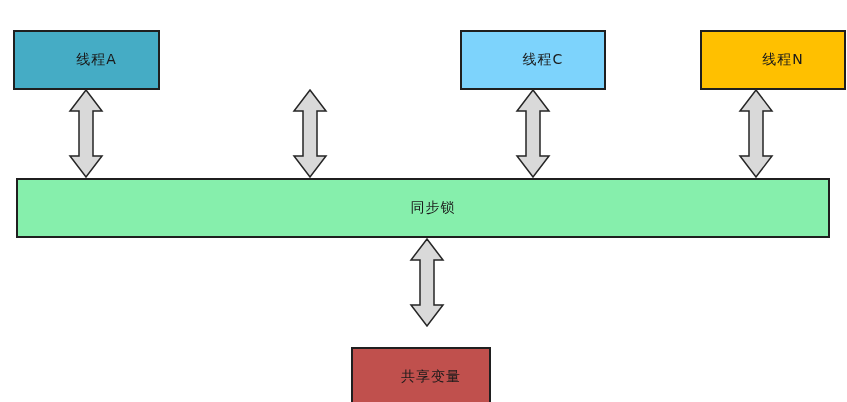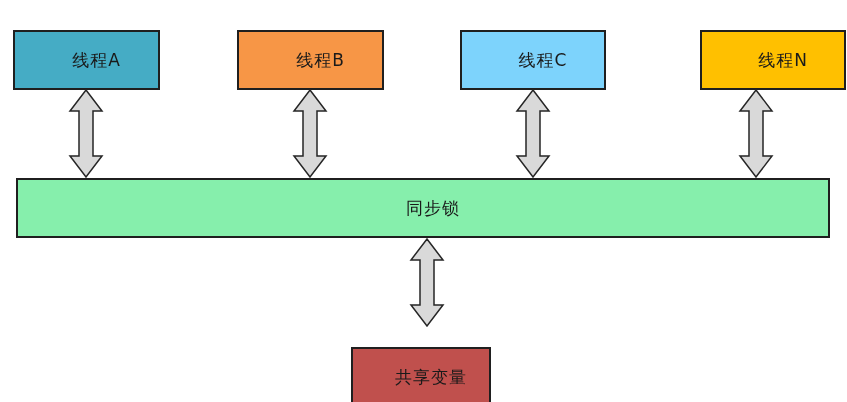--- a/index.html
+++ b/index.html
@@ -15,21 +15,21 @@
     background: #ffffff;
     overflow: hidden;
   }
   .node {
     position: absolute;
     box-sizing: border-box;
     border: 2px solid #1f1f1f;
     display: flex;
     align-items: center;
     justify-content: center;
-    font-size: 17px;
+    font-size: 14px;
     color: #1a1a1a;
     letter-spacing: 1px;
     padding-left: 20px;
   }
   .thread-box { width: 147px; height: 60px; top: 30px; }
   .t1 { left: 13px; }
   .t2 { left: 237px; }
   .t3 { left: 460px; width: 146px; }
   .t4 { left: 684px; width: 146px; margin-left: 16px; }
   .lock-bar {
@@ -58,23 +58,20 @@
 </style>
 </head>
 <body>
 
 <div class="canvas">
 
   <div class="node thread-box t1" style="background-color: rgb(69, 172, 197);">
     <span>线程A</span>
   </div>
 
-  <div class="node thread-box t2" style="background-color: rgb(247, 150, 70);">
-    <span>线程B</span>
-  </div>
 
   <div class="node thread-box t3" style="background-color: #7dd3fc;">
     <span>线程C</span>
   </div>
 
   <div class="node thread-box t4" style="background-color: rgb(255, 192, 0);">
     <span>线程N</span>
   </div>
 
   <svg class="connector a1" viewBox="0 0 36 89">

